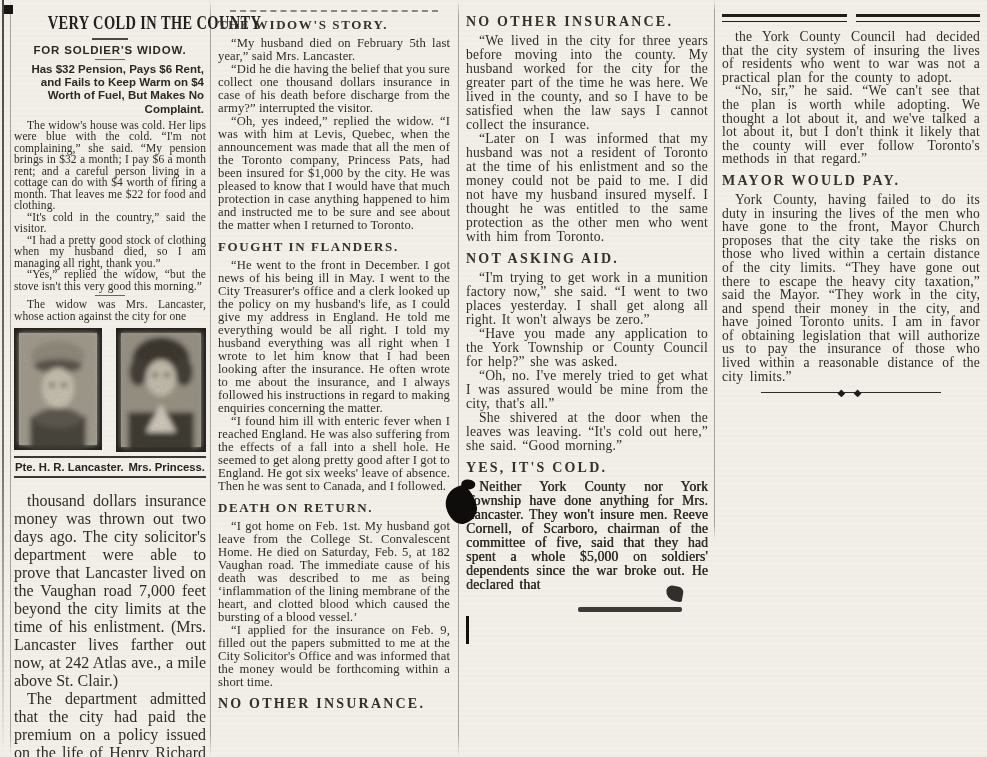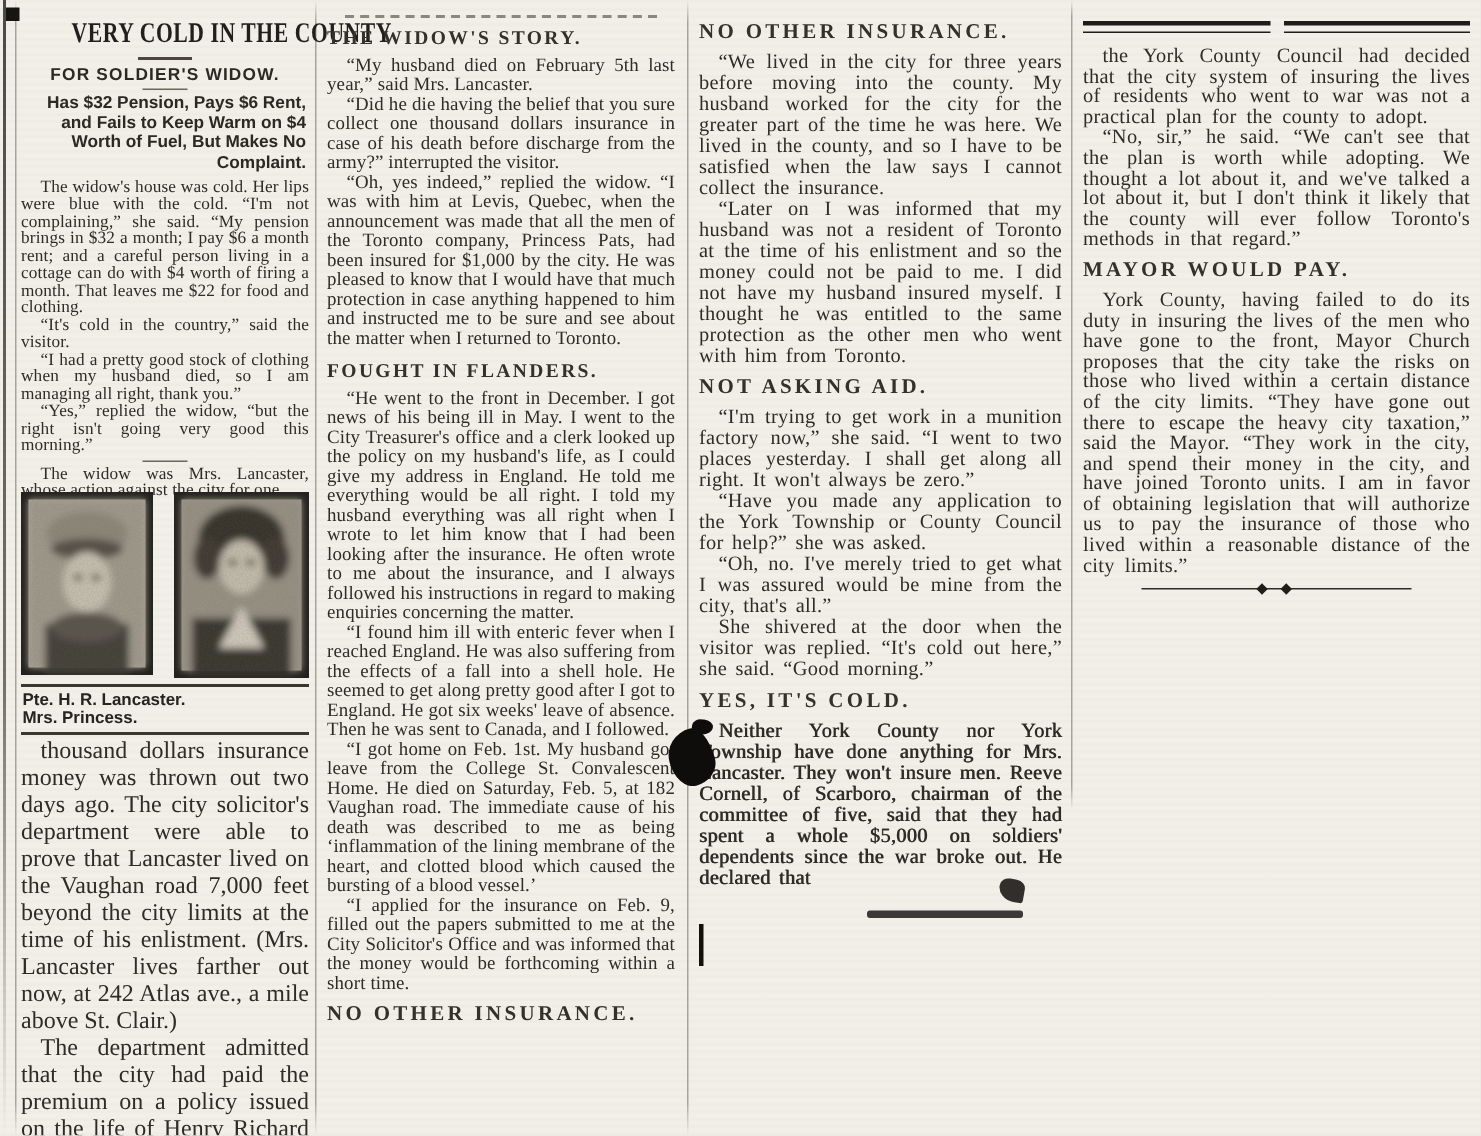--- a/index.html
+++ b/index.html
@@ -40,21 +40,21 @@
 
   .crosshead{text-align:left;font-weight:bold;color:#34302a;margin:7px 0 4px;}
   .ch-md{font-size:13px;letter-spacing:1.6px;}
   .ch-lg{font-size:14px;letter-spacing:2.2px;}
 
   
   .photo-block{position:absolute;left:14px;top:328px;width:192px;}
   .photos{display:flex;justify-content:space-between;}
   .caption-block{position:absolute;left:14px;top:454px;width:192px;}
   .cap-rule{border-top:2px solid #3a372f;margin:2px 0;}
-  .caption{display:flex;justify-content:space-between;font-family:"Liberation Sans",sans-serif;font-weight:bold;font-size:11.3px;color:#26241f;padding:1px 1px;flex-direction:column;}
+  .caption{display:flex;justify-content:space-between;font-family:"Liberation Sans",sans-serif;font-weight:bold;font-size:11.3px;color:#26241f;padding:1px 1px;}
   .col1-bottom{position:absolute;left:14px;top:492px;width:192px;}
 
   
   .dash-rule{border-top:2px dashed #6b665b;margin:2px 12px 5px;opacity:.75;}
 
   
   .dbl-rule{display:flex;gap:9px;margin:0 0 8px;}
   .dbl-rule div{flex:1;height:4px;border-top:3px solid #1f1d19;border-bottom:1px solid #1f1d19;}
 
   
@@ -84,21 +84,21 @@
     <div class="headline-wrap">
       <span class="headline-text">VERY COLD IN THE COUNTY</span>
     </div>
     <div class="rule-short"></div>
     <div class="subhead">FOR SOLDIER'S WIDOW.</div>
     <div class="rule-thin"></div>
     <div class="deck">Has $32 Pension, Pays $6 Rent, and Fails to Keep Warm on $4 Worth of Fuel, But Makes No Complaint.</div>
     <p class="body bt">The widow's house was cold. Her lips were blue with the cold. “I'm not complaining,” she said. “My pension brings in $32 a month; I pay $6 a month rent; and a careful person living in a cottage can do with $4 worth of firing a month. That leaves me $22 for food and clothing.</p>
     <p class="body bt">“It's cold in the country,” said the visitor.</p>
     <p class="body bt">“I had a pretty good stock of clothing when my husband died, so I am managing all right, thank you.”</p>
-    <p class="body bt">“Yes,” replied the widow, “but the right isn't going very good this morning.”</p>
+    <p class="body bt">“Yes,” replied the widow, “but the stove isn't this very good this morning.”</p>
     <div class="rule-thin"></div>
     <p class="body bt no-indent">The widow was Mrs. Lancaster, whose action against the city for one</p>
   </div>
 
   <div class="photo-block">
     <div class="photos">
       <svg width="88" height="122" viewBox="0 0 88 122">
         <defs>
           <filter id="pblur1">
               <feGaussianBlur stdDeviation="2.4"></feGaussianBlur>
@@ -167,34 +167,35 @@
 
   <div class="col col2">
     <div class="dash-rule"></div>
     <div class="crosshead ch-md" style="margin-top:2px;">THE WIDOW'S STORY.</div>
     <p class="body">“My husband died on February 5th last year,” said Mrs. Lancaster.</p>
     <p class="body">“Did he die having the belief that you sure collect one thousand dollars insurance in case of his death before discharge from the army?” interrupted the visitor.</p>
     <p class="body">“Oh, yes indeed,” replied the widow. “I was with him at Levis, Quebec, when the announcement was made that all the men of the Toronto company, Princess Pats, had been insured for $1,000 by the city. He was pleased to know that I would have that much protection in case anything happened to him and instructed me to be sure and see about the matter when I returned to Toronto.</p>
     <div class="crosshead ch-md">FOUGHT IN FLANDERS.</div>
     <p class="body">“He went to the front in December. I got news of his being ill in May. I went to the City Treasurer's office and a clerk looked up the policy on my husband's life, as I could give my address in England. He told me everything would be all right. I told my husband everything was all right when I wrote to let him know that I had been looking after the insurance. He often wrote to me about the insurance, and I always followed his instructions in regard to making enquiries concerning the matter.</p>
     <p class="body">“I found him ill with enteric fever when I reached England. He was also suffering from the effects of a fall into a shell hole. He seemed to get along pretty good after I got to England. He got six weeks' leave of absence. Then he was sent to Canada, and I followed.</p>
+    <div class="crosshead ch-md">DEATH ON RETURN.</div>
     <p class="body">“I got home on Feb. 1st. My husband got leave from the College St. Convalescent Home. He died on Saturday, Feb. 5, at 182 Vaughan road. The immediate cause of his death was described to me as being ‘inflammation of the lining membrane of the heart, and clotted blood which caused the bursting of a blood vessel.’</p>
     <p class="body">“I applied for the insurance on Feb. 9, filled out the papers submitted to me at the City Solicitor's Office and was informed that the money would be forthcoming within a short time.</p>
     <div class="crosshead ch-lg">NO OTHER INSURANCE.</div>
   </div>
 
   <div class="col col3">
     <div class="crosshead ch-lg" style="margin-top:4px;">NO OTHER INSURANCE.</div>
     <p class="body">“We lived in the city for three years before moving into the county. My husband worked for the city for the greater part of the time he was here. We lived in the county, and so I have to be satisfied when the law says I cannot collect the insurance.</p>
     <p class="body">“Later on I was informed that my husband was not a resident of Toronto at the time of his enlistment and so the money could not be paid to me. I did not have my husband insured myself. I thought he was entitled to the same protection as the other men who went with him from Toronto.</p>
     <div class="crosshead ch-lg">NOT ASKING AID.</div>
     <p class="body">“I'm trying to get work in a munition factory now,” she said. “I went to two places yesterday. I shall get along all right. It won't always be zero.”</p>
     <p class="body">“Have you made any application to the York Township or County Council for help?” she was asked.</p>
     <p class="body">“Oh, no. I've merely tried to get what I was assured would be mine from the city, that's all.”</p>
-    <p class="body">She shivered at the door when the visitor was replied. “It's cold out here,” she said. “Good morning.”</p>
+    <p class="body">She shivered at the door when the leaves was leaving. “It's cold out here,” she said. “Good morning.”</p>
     <div class="crosshead ch-lg">YES, IT'S COLD.</div>
     <p class="body heavy">Neither York County nor York Township have done anything for Mrs. Lancaster. They won't insure men. Reeve Cornell, of Scarboro, chairman of the committee of five, said that they had spent a whole $5,000 on soldiers' dependents since the war broke out. He declared that</p>
   </div>
 
   <div class="col col4">
     <div class="dbl-rule">
         <div></div>
         <div></div>
       </div>
     <p class="body no-indent">the York County Council had decided that the city system of insuring the lives of residents who went to war was not a practical plan for the county to adopt.</p>

